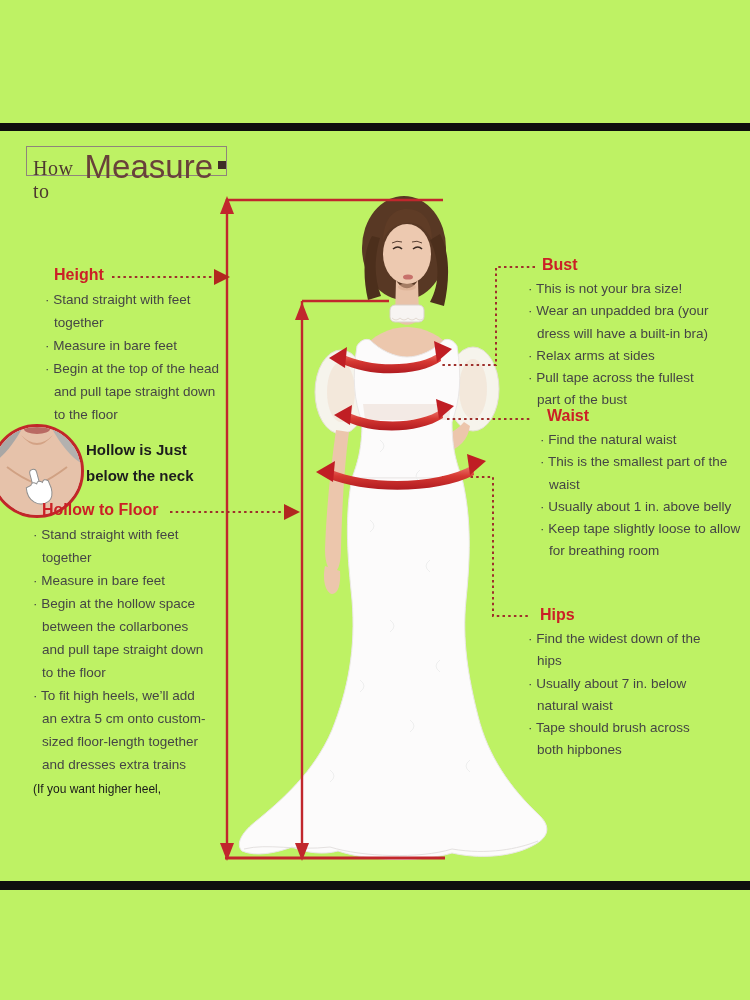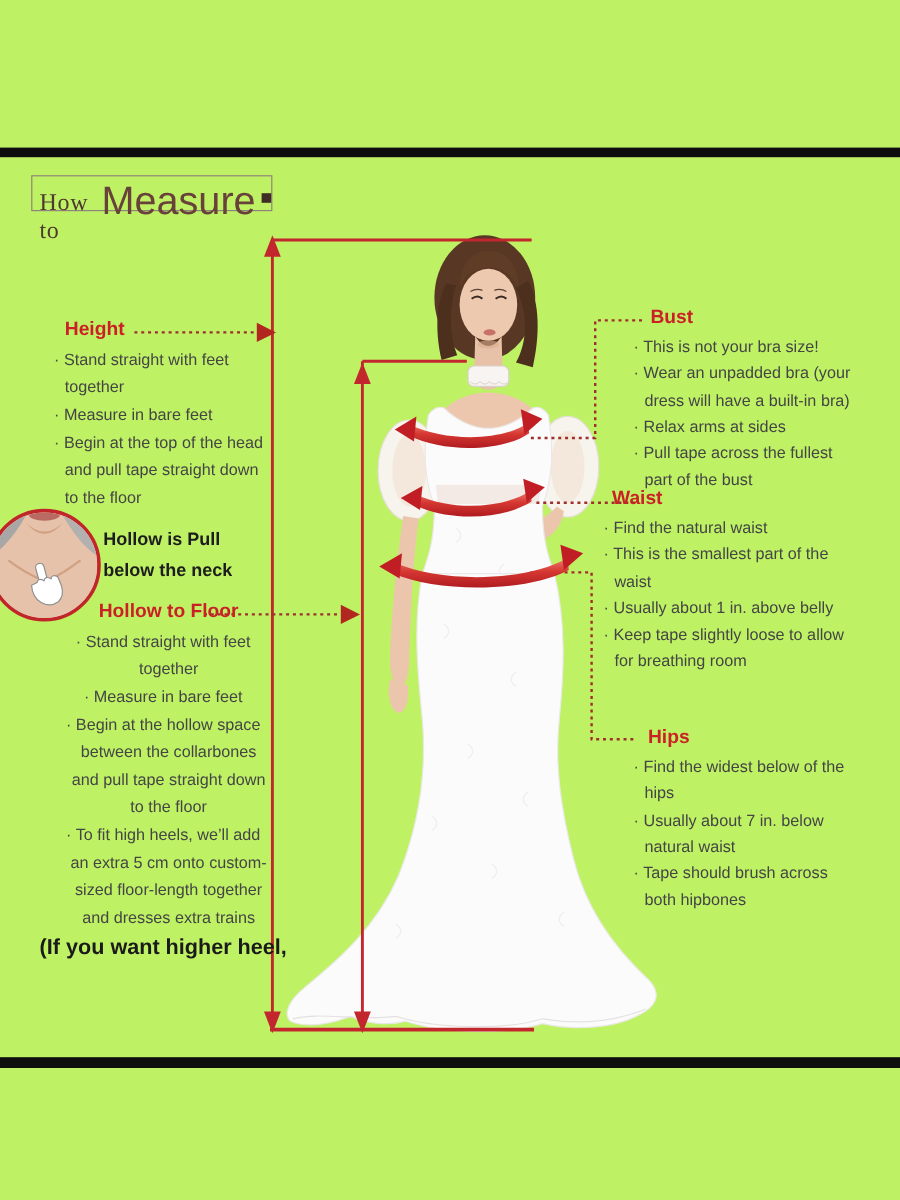--- a/index.html
+++ b/index.html
@@ -17,21 +17,21 @@
   .title-main{font-family:Liberation Sans, sans-serif;font-size:33px;color:#68413a;
               margin-left:5px;position:relative;top:1px;}
   .title-dot{width:8px;height:8px;background:#3f2d26;margin-left:5px;position:relative;top:-8px;flex:none;}
 
   
   .col{position:absolute;white-space:nowrap;}
   .hdr{font-size:16px;font-weight:bold;color:#cb2026;margin-bottom:4px;}
   .ln{font-size:13.5px;line-height:23px;color:#454545;}
   .hang .ln.cont{padding-left:9px;}
   .rcol .ln{line-height:22.3px;}
-  .boldnote .ln{font-weight:bold;font-size:18px;line-height:20.5px;color:#1a1a1a;}
+  .boldnote .ln{font-weight:normal;font-size:12px;line-height:20.5px;color:#1a1a1a;}
   .note-text{position:absolute;left:86px;top:437px;font-size:15px;font-weight:bold;color:#1d1d1d;
              line-height:26px;white-space:nowrap;}
 
   
   .inset{position:absolute;left:-10px;top:424px;width:88px;height:88px;border-radius:50%;
          border:3px solid #c1272a;overflow:hidden;background:#e6c2aa;}
   .inset svg{display:block;}
 
   svg.overlay{position:absolute;left:0;top:0;}
 </style>
@@ -149,25 +149,25 @@
       <path d="M28,8 Q44,24 60,8 Q52,18 44,18 Q36,18 28,8 Z" fill="#d3a285"></path>
       <path d="M14,40 Q30,52 42,56 M74,40 Q58,52 48,56" stroke="#d0a183" stroke-width="2" fill="none"></path>
       <g transform="rotate(-15 44 62)">
         <rect x="41" y="42" width="7" height="22" rx="3.5" fill="#ffffff" stroke="#8f8f8f"></rect>
         <path d="M34,58 q-2,10 4,16 q6,6 14,3 q6,-3 6,-12 l-1,-8 q-4,-4 -6,0 q-4,-4 -6,0 q-4,-4 -6,0 Z" fill="#ffffff" stroke="#8f8f8f"></path>
       </g>
     </svg>
   </div>
 
   <div class="note-text">
-    <div>Hollow is Pull</div>
+    <div>Hollow is Just</div>
     <div>below the neck</div>
   </div>
 
-  <div class="col hang" style="left:33px;top:501px;text-align:center;">
+  <div class="col hang" style="left:33px;top:501px;">
     <div class="hdr" style="margin-left:9px;">Hollow to Floor</div>
     <div>
         <div class="ln">· Stand straight with feet</div>
         <div class="ln cont">together</div>
         <div class="ln">· Measure in bare feet</div>
         <div class="ln">· Begin at the hollow space</div>
         <div class="ln cont">between the collarbones</div>
         <div class="ln cont">and pull tape straight down</div>
         <div class="ln cont">to the floor</div>
         <div class="ln">· To fit high heels, we’ll add</div>
@@ -185,36 +185,36 @@
     <div>
         <div class="ln">· This is not your bra size!</div>
         <div class="ln">· Wear an unpadded bra (your</div>
         <div class="ln cont">dress will have a built-in bra)</div>
         <div class="ln">· Relax arms at sides</div>
         <div class="ln">· Pull tape across the fullest</div>
         <div class="ln cont">part of the bust</div>
       </div>
   </div>
 
-  <div class="col hang rcol" style="left:503px;top:407px;">
+  <div class="col hang rcol" style="left:540px;top:407px;">
     <div class="hdr" style="margin-left:7px;">Waist</div>
     <div>
         <div class="ln">· Find the natural waist</div>
         <div class="ln">· This is the smallest part of the</div>
         <div class="ln cont">waist</div>
         <div class="ln">· Usually about 1 in. above belly</div>
         <div class="ln">· Keep tape slightly loose to allow</div>
         <div class="ln cont">for breathing room</div>
       </div>
   </div>
 
   <div class="col hang rcol" style="left:528px;top:606px;">
     <div class="hdr" style="margin-left:12px;">Hips</div>
     <div>
-        <div class="ln">· Find the widest below of the</div>
+        <div class="ln">· Find the widest down of the</div>
         <div class="ln cont">hips</div>
         <div class="ln">· Usually about 7 in. below</div>
         <div class="ln cont">natural waist</div>
         <div class="ln">· Tape should brush across</div>
         <div class="ln cont">both hipbones</div>
       </div>
   </div>
 
 </div>
 

